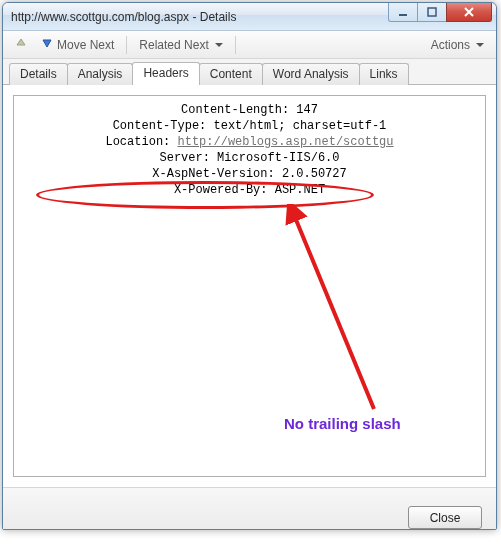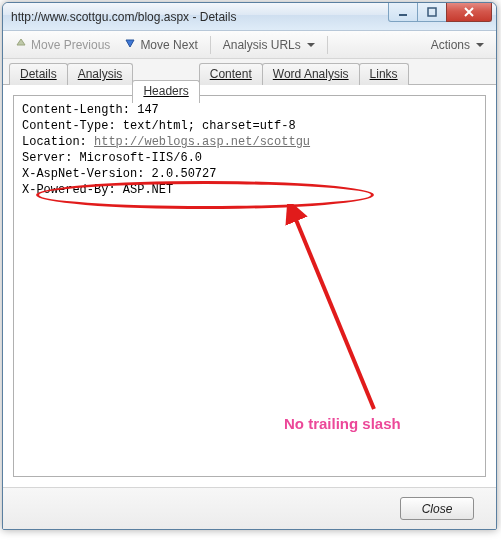--- a/index.html
+++ b/index.html
@@ -90,38 +90,37 @@
   .spacer { flex: 1; }
 
   .tabs {
     display: flex;
     align-items: flex-end;
     padding: 4px 6px 0 6px;
     gap: 0;
     background: #f4f4f4;
     border-bottom: 1px solid #b8b8b8;
     height: 26px;
-    text-decoration: underline;
   }
   .tab {
     padding: 3px 10px 4px;
     font-size: 12px;
     color: #333;
     border: 1px solid #b8b8b8;
     border-bottom: none;
     background: linear-gradient(#f7f7f7,#e7e7e7);
     border-radius: 3px 3px 0 0;
     margin-right: -1px;
     position: relative;
     top: 1px;
   }
   .tab.active {
     background: #fff;
     font-weight: 400;
-    top: 19px;
+    top: 1px;
     padding-bottom: 5px;
     z-index: 2;
   }
 
   .content-area {
     flex: 1;
     background: #fff;
     padding: 10px;
     position: relative;
   }
@@ -129,20 +128,21 @@
     width: 100%; height: 100%;
     border: 1px solid #b0b0b0;
     padding: 6px 8px;
     font-family: "Courier New", monospace;
     font-size: 12px;
     line-height: 16px;
     color: #000;
     background: #fff;
     position: relative;
     overflow: hidden;
+    text-align: center;
   }
   .hdrline { white-space: nowrap; }
   .hdrline a { color: #737373; text-decoration: underline; }
 
   
   .red-oval {
     position: absolute;
     left: 22px;
     top: 85px;
     width: 338px;
@@ -156,36 +156,35 @@
     left: 260px;
     top: 108px;
     width: 120px;
     height: 210px;
     pointer-events: none;
   }
   .annotation-text {
     position: absolute;
     left: 270px;
     top: 320px;
-    color: #ec4899;
+    color: #6d28d9;
     font-family: Arial, sans-serif;
     font-weight: bold;
     font-size: 15px;
     pointer-events: none;
   }
 
   .footer {
     height: 42px;
     border-top: 1px solid #d6d6d6;
     background: linear-gradient(#f7f7f7,#ececec);
     display: flex;
-    align-items: center;
+    align-items: flex-end;
     justify-content: flex-end;
-    padding: 0 22px;
-    font-style: italic;
+    padding: 0 14px;
   }
   .btn {
     min-width: 74px;
     height: 23px;
     padding: 0 14px;
     border: 1px solid #8f8f8f;
     border-radius: 3px;
     background: linear-gradient(#fefefe,#e6e6e6);
     font-size: 12px;
     color: #222;
@@ -218,33 +217,32 @@
     </div>
   </div>
 
   <div class="toolbar">
     <div class="tbbtn disabled">
       <span>
         <svg width="12" height="12">
             <path d="M6 2 L10 8 L2 8 Z" fill="#bfc9a9" stroke="#9aa57f"></path>
           </svg>
       </span>
-      <span>Move Previous</span>
     </div>
     <div class="tbbtn">
       <span>
         <svg width="12" height="12">
             <path d="M2 3 L10 3 L6 10 Z" fill="#3f78d6" stroke="#25529b"></path>
           </svg>
       </span>
       <span>Move Next</span>
     </div>
     <div class="tbsep"></div>
     <div class="tbbtn">
-      <span>Analysis URLs</span>
+      <span>Related Next</span>
       <span class="arrow"></span>
     </div>
     <div class="tbsep"></div>
     <div class="spacer"></div>
     <div class="tbbtn">
       <span>Actions</span>
       <span class="arrow"></span>
     </div>
   </div>
 
@@ -253,21 +251,21 @@
     <div class="tab"><span>Analysis</span></div>
     <div class="tab active"><span>Headers</span></div>
     <div class="tab"><span>Content</span></div>
     <div class="tab"><span>Word Analysis</span></div>
     <div class="tab"><span>Links</span></div>
   </div>
 
   <div class="content-area">
     <div class="headers-box">
       <div class="hdrline">Content-Length: 147</div>
-      <div class="hdrline">Content-Type: text/html; charset=utf-8</div>
+      <div class="hdrline">Content-Type: text/html; charset=utf-1</div>
       <div class="hdrline">
         <span>Location: </span><a href="#">http://weblogs.asp.net/scottgu</a>
       </div>
       <div class="hdrline">Server: Microsoft-IIS/6.0</div>
       <div class="hdrline">X-AspNet-Version: 2.0.50727</div>
       <div class="hdrline">X-Powered-By: ASP.NET</div>
 
       <div class="red-oval"></div>
       <svg class="red-arrow" viewBox="0 0 120 210">
         <defs>

